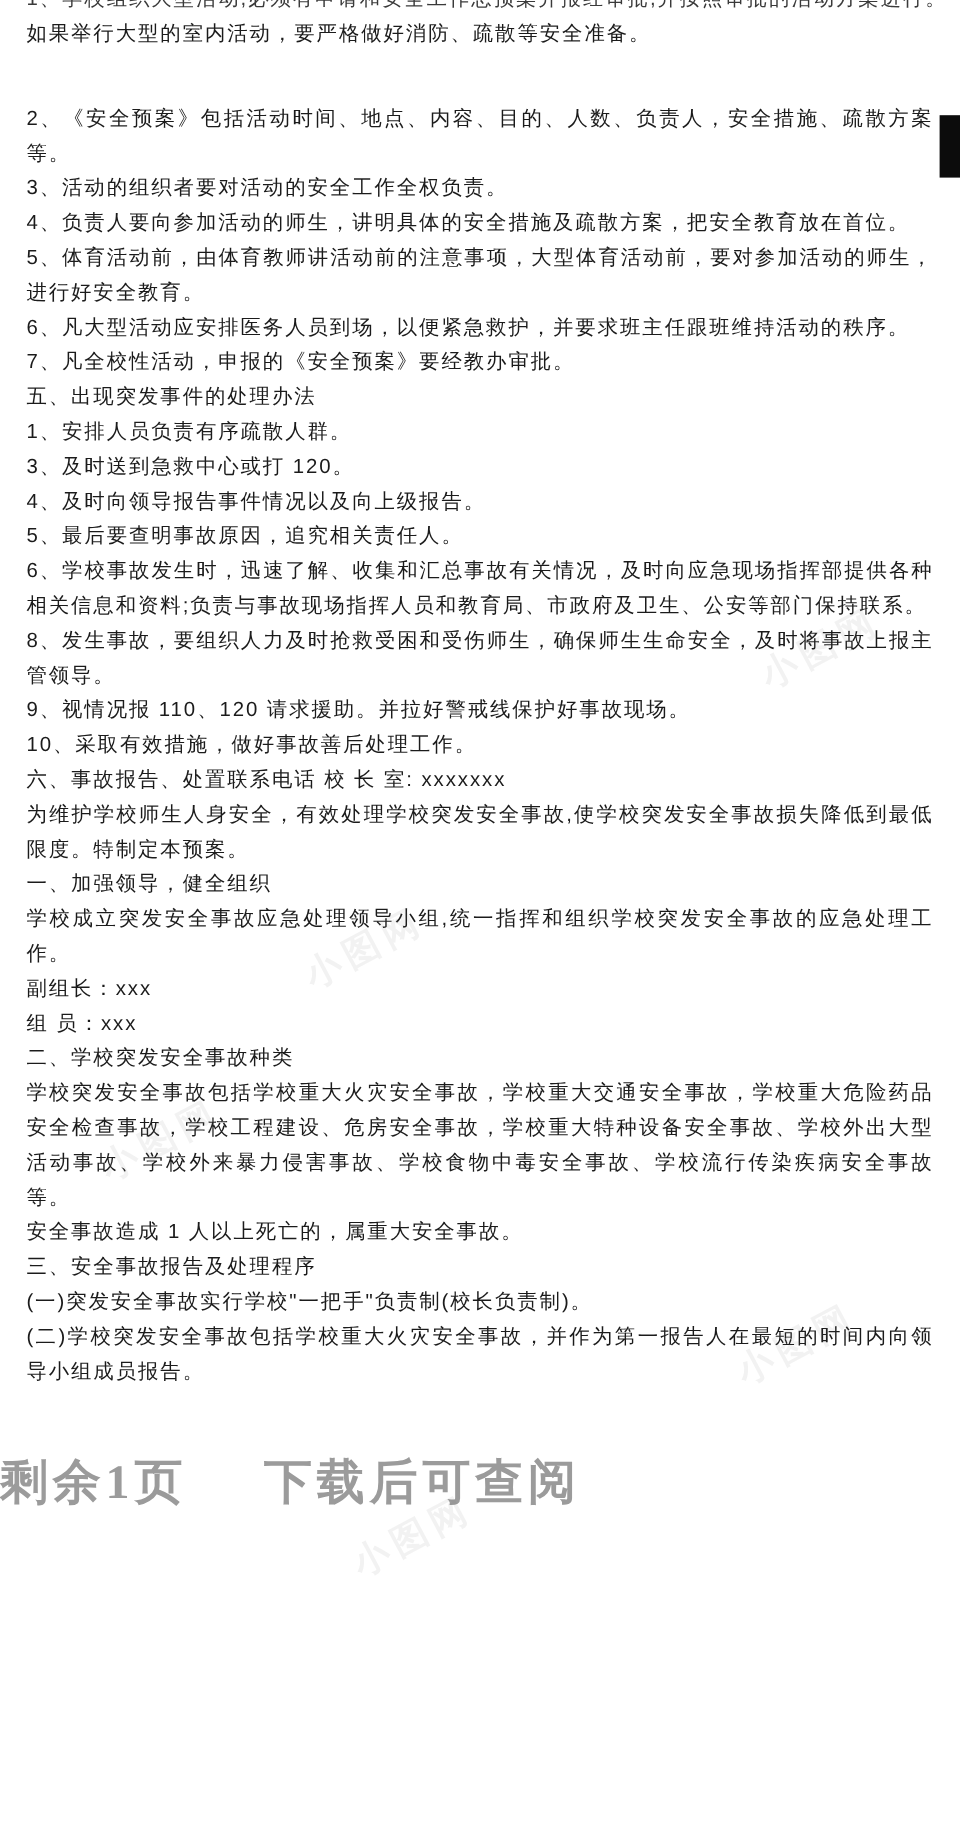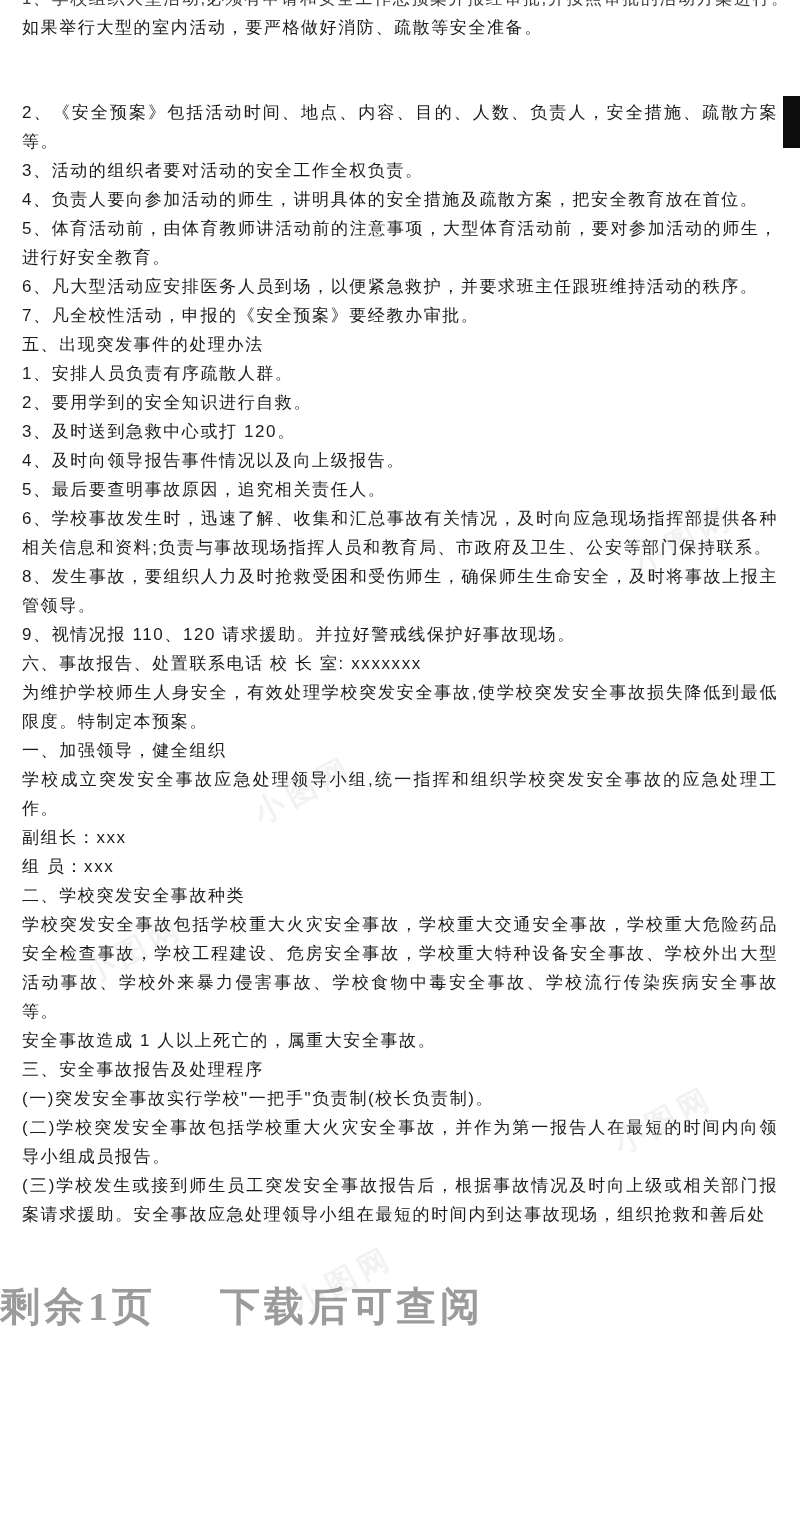--- a/index.html
+++ b/index.html
@@ -19,21 +19,21 @@
     letter-spacing:1.6px;
   }
   .para{margin:0;}
   .para.bold{font-weight:400;}
   .para.clipped{
     white-space:nowrap;
     overflow:hidden;
     margin-top:-16px;
     color:#3a3a3a;
   }
-  .para.gap{margin-top:56px;}
+  .para.gap{margin-top:42px;}
   .footer{
     margin-top:50px;
     display:flex;
     justify-content:flex-start;
     align-items:baseline;
     gap:64px;
     font-family:"Liberation Serif","DejaVu Serif",serif;
     font-weight:700;
     font-size:40px;
     color:#9b9b9b;
@@ -76,38 +76,37 @@
     <p class="para clipped">1、学校组织大型活动,必须有申请和安全工作总预案并报经审批,并按照审批的活动方案进行。</p>
     <p class="para">如果举行大型的室内活动，要严格做好消防、疏散等安全准备。</p>
     <p class="para gap">2、《安全预案》包括活动时间、地点、内容、目的、人数、负责人，安全措施、疏散方案等。</p>
     <p class="para">3、活动的组织者要对活动的安全工作全权负责。</p>
     <p class="para">4、负责人要向参加活动的师生，讲明具体的安全措施及疏散方案，把安全教育放在首位。</p>
     <p class="para">5、体育活动前，由体育教师讲活动前的注意事项，大型体育活动前，要对参加活动的师生，进行好安全教育。</p>
     <p class="para">6、凡大型活动应安排医务人员到场，以便紧急救护，并要求班主任跟班维持活动的秩序。</p>
     <p class="para">7、凡全校性活动，申报的《安全预案》要经教办审批。</p>
     <p class="para bold">五、出现突发事件的处理办法</p>
     <p class="para">1、安排人员负责有序疏散人群。</p>
-    <p class="para">2、要用学到的安全知识进行自救。</p>
     <p class="para">3、及时送到急救中心或打 120。</p>
     <p class="para">4、及时向领导报告事件情况以及向上级报告。</p>
     <p class="para">5、最后要查明事故原因，追究相关责任人。</p>
     <p class="para">6、学校事故发生时，迅速了解、收集和汇总事故有关情况，及时向应急现场指挥部提供各种相关信息和资料;负责与事故现场指挥人员和教育局、市政府及卫生、公安等部门保持联系。</p>
     <p class="para">8、发生事故，要组织人力及时抢救受困和受伤师生，确保师生生命安全，及时将事故上报主管领导。</p>
     <p class="para">9、视情况报 110、120 请求援助。并拉好警戒线保护好事故现场。</p>
+    <p class="para">10、采取有效措施，做好事故善后处理工作。</p>
     <p class="para bold">六、事故报告、处置联系电话 校 长 室: xxxxxxx</p>
     <p class="para">为维护学校师生人身安全，有效处理学校突发安全事故,使学校突发安全事故损失降低到最低限度。特制定本预案。</p>
     <p class="para bold">一、加强领导，健全组织</p>
     <p class="para">学校成立突发安全事故应急处理领导小组,统一指挥和组织学校突发安全事故的应急处理工作。</p>
     <p class="para">副组长：xxx</p>
     <p class="para">组 员：xxx</p>
     <p class="para bold">二、学校突发安全事故种类</p>
     <p class="para">学校突发安全事故包括学校重大火灾安全事故，学校重大交通安全事故，学校重大危险药品安全检查事故，学校工程建设、危房安全事故，学校重大特种设备安全事故、学校外出大型活动事故、学校外来暴力侵害事故、学校食物中毒安全事故、学校流行传染疾病安全事故等。</p>
     <p class="para">安全事故造成 1 人以上死亡的，属重大安全事故。</p>
     <p class="para bold">三、安全事故报告及处理程序</p>
     <p class="para">(一)突发安全事故实行学校"一把手"负责制(校长负责制)。</p>
     <p class="para">(二)学校突发安全事故包括学校重大火灾安全事故，并作为第一报告人在最短的时间内向领导小组成员报告。</p>
-    <p class="para">(三)学校发生或接到师生员工突发安全事故报告后，根据事故情况及时向上级或相关部门报案请求援助。安全事故应急处理领导小组在最短的时间内到达事故现场，组织抢救和善后处</p>
   </main>
 
 <div class="footer">
   <span>剩余1页</span>
   <span>下载后可查阅</span>
 </div>
 
 </body></html>

